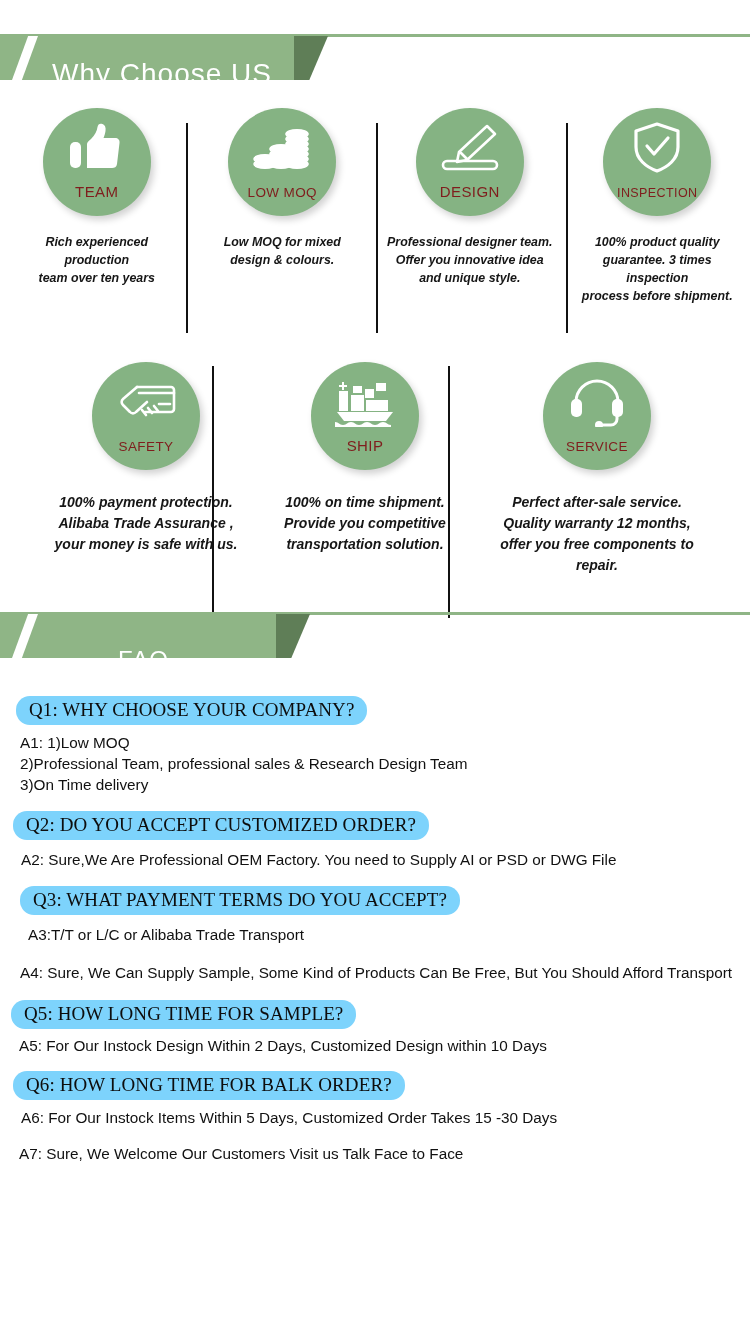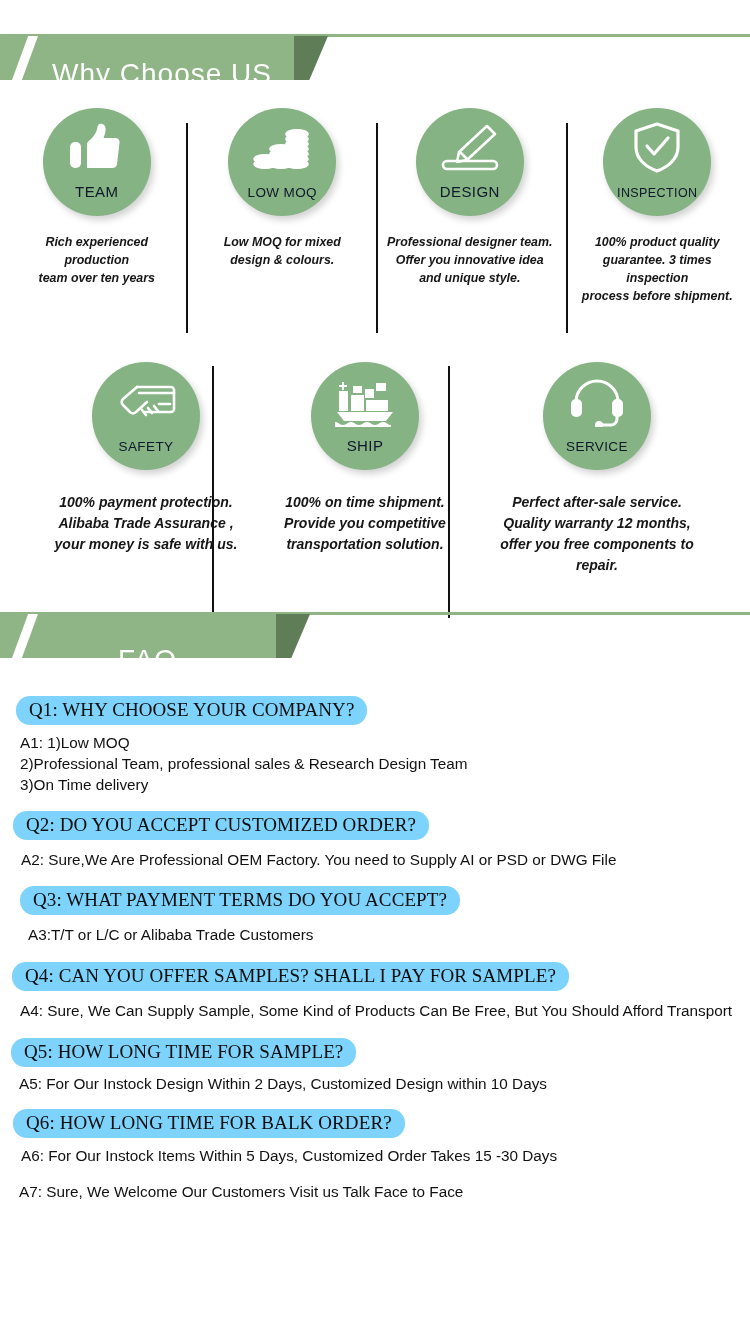--- a/index.html
+++ b/index.html
@@ -35,21 +35,21 @@
     clip-path: polygon(62% 0, 100% 0, 38% 100%, 0 100%);
   }
   .banner-title {
     position: absolute; top: 18px; left: 0; height: 44px; width: 300px;
     display: flex; align-items: center;
     color: #ffffff;
     letter-spacing: 1px;
     font-weight: 400;
   }
   .banner-title.why { font-size: 28px; padding-left: 52px; }
-  .banner-title.faq { font-size: 28px; padding-left: 118px; }
+  .banner-title.faq { font-size: 24px; padding-left: 118px; }
 
   
   .features { position: relative; }
   .frow { display: flex; position: relative; }
 
   .fcell {
     position: relative;
     display: flex; flex-direction: column; align-items: center;
     padding: 0 10px;
   }
@@ -63,21 +63,21 @@
     box-shadow: 3px 4px 7px rgba(0,0,0,0.18);
   }
   .circle .glyph {
     position: absolute; top: 14px; left: 50%;
     transform: translateX(-50%);
     width: 64px; height: 52px;
     display: flex; align-items: center; justify-content: center;
   }
   .circle .clabel {
     position: relative;
-    color: #0f172a;
+    color: #7f1d1d;
     font-size: 15px;
     letter-spacing: .4px;
     padding-bottom: 16px;
     white-space: nowrap;
   }
   .circle .clabel.small { font-size: 13.5px; }
   .circle .clabel.tiny  { font-size: 12.5px; }
 
   .fdesc {
     margin-top: 18px;
@@ -298,25 +298,24 @@
       3)On Time delivery</div>
   </div>
 
   <div class="qa" style="margin-top:16px; padding-left:13px;">
     <span class="qbadge">Q2: DO YOU ACCEPT CUSTOMIZED ORDER?</span>
     <div class="ans" style="margin-top:9px; padding-left:8px;">A2: Sure,We Are Professional OEM Factory. You need to Supply AI or PSD or DWG File</div>
   </div>
 
   <div class="qa" style="margin-top:16px; padding-left:20px;">
     <span class="qbadge">Q3: WHAT PAYMENT TERMS DO YOU ACCEPT?</span>
-    <div class="ans" style="margin-top:9px; padding-left:8px;">A3:T/T or L/C or Alibaba Trade Customers</div>
+    <div class="ans" style="margin-top:9px; padding-left:8px;">A3:T/T or L/C or Alibaba Trade Transport</div>
   </div>
 
   <div class="qa" style="margin-top:17px; padding-left:12px;">
-    <span class="qbadge">Q4: CAN YOU OFFER SAMPLES? SHALL I PAY FOR SAMPLE?</span>
     <div class="ans" style="margin-top:9px; padding-left:8px;">A4: Sure, We Can Supply Sample, Some Kind of Products Can Be Free, But You Should Afford Transport</div>
   </div>
 
   <div class="qa" style="margin-top:16px; padding-left:11px;">
     <span class="qbadge">Q5: HOW LONG TIME FOR SAMPLE?</span>
     <div class="ans" style="margin-top:6px; padding-left:8px;">A5: For Our Instock Design Within 2 Days, Customized Design within 10  Days</div>
   </div>
 
   <div class="qa" style="margin-top:15px; padding-left:13px;">
     <span class="qbadge">Q6: HOW LONG TIME FOR BALK ORDER?</span>

